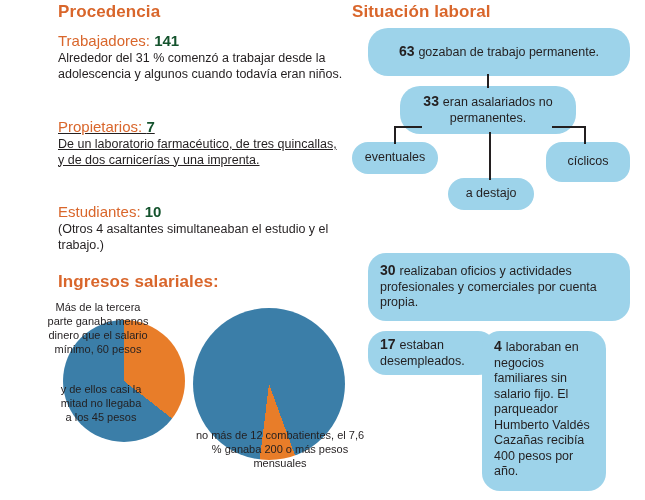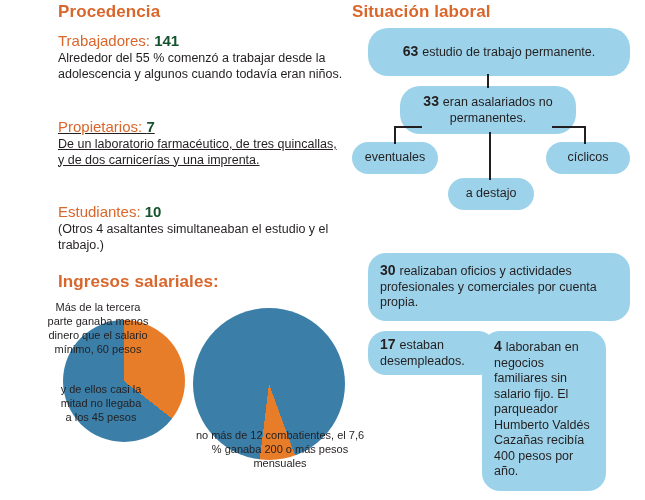--- a/index.html
+++ b/index.html
@@ -147,21 +147,21 @@
   .connector {
     position: absolute;
     background: #231f20;
   }
 
   
   #bubble-permanente { left: 368px; top: 28px;  width: 262px; height: 48px; border-radius: 20px; }
   #bubble-asalariados { left: 400px; top: 86px; width: 176px; height: 48px; border-radius: 20px; }
   #bubble-eventuales { left: 352px; top: 142px; width: 86px;  height: 32px; border-radius: 16px; }
   #bubble-destajo    { left: 448px; top: 178px; width: 86px;  height: 32px; border-radius: 16px; }
-  #bubble-ciclicos   { left: 546px; top: 142px; width: 84px;  height: 32px; border-radius: 16px; justify-content: center; }
+  #bubble-ciclicos   { left: 546px; top: 142px; width: 84px;  height: 40px; border-radius: 16px; justify-content: center; }
 
   #bubble-oficios    { left: 368px; top: 253px; width: 262px; height: 68px; border-radius: 18px; text-align: left; justify-content: flex-start; padding: 8px 12px; }
   #bubble-desempleados { left: 368px; top: 331px; width: 128px; height: 44px; border-radius: 18px; text-align: left; justify-content: flex-start; padding: 8px 12px; }
   #bubble-negocios   { left: 482px; top: 331px; width: 124px; height: 160px; border-radius: 18px; text-align: left; justify-content: flex-start; align-items: flex-start; padding: 8px 12px; }
 
   
   #conn-1 { left: 487px; top: 74px;  width: 2px;  height: 14px; }
   #conn-2 { left: 394px; top: 128px; width: 2px;  height: 16px; }
   #conn-3 { left: 394px; top: 126px; width: 28px; height: 2px; }
   #conn-4 { left: 489px; top: 132px; width: 2px;  height: 48px; }
@@ -173,21 +173,21 @@
 
 <div class="page">
 
   <div class="sec-title" id="procedencia-title">Procedencia</div>
 
   <div class="block" style="top:32px;">
     <p class="sub-head lbl">
       <span>Trabajadores: </span>
       <b>141 </b>
     </p>
-    <p class="body-txt txt">Alrededor del 55 % comenzó a trabajar desde la adolescencia y algunos cuando todavía eran niños.</p>
+    <p class="body-txt txt">Alrededor del 31 % comenzó a trabajar desde la adolescencia y algunos cuando todavía eran niños.</p>
   </div>
 
   <div class="block" style="top:118px;text-decoration:underline;">
     <p class="sub-head lbl">
       <span>Propietarios: </span>
       <b>7 </b>
     </p>
     <p class="body-txt txt">De un laboratorio farmacéutico, de tres quincallas, y de dos carnicerías y una imprenta.</p>
   </div>
 
@@ -207,21 +207,21 @@
   </div>
 
   <div class="pie-label" id="pie-label-left-a">Más de la tercera parte ganaba menos dinero que el salario mínimo, 60 pesos</div>
   <div class="pie-label" id="pie-label-left-b">y de ellos casi la mitad no llegaba a los 45 pesos</div>
   <div class="pie-label" id="pie-label-bottom">no más de 12 combatientes, el 7,6 % ganaba 200 o más pesos mensuales</div>
 
   <div class="sec-title" id="situacion-title">Situación laboral</div>
 
   <div class="bubble" id="bubble-permanente">
     <span><b>63 </b>
-    <span>estudio de trabajo permanente.</span></span>
+    <span>gozaban de trabajo permanente.</span></span>
   </div>
 
   <div class="bubble" id="bubble-asalariados">
     <span><b>33 </b>
     <span>eran asalariados no permanentes.</span></span>
   </div>
 
   <div class="bubble" id="bubble-eventuales">
     <span>eventuales</span>
   </div>

